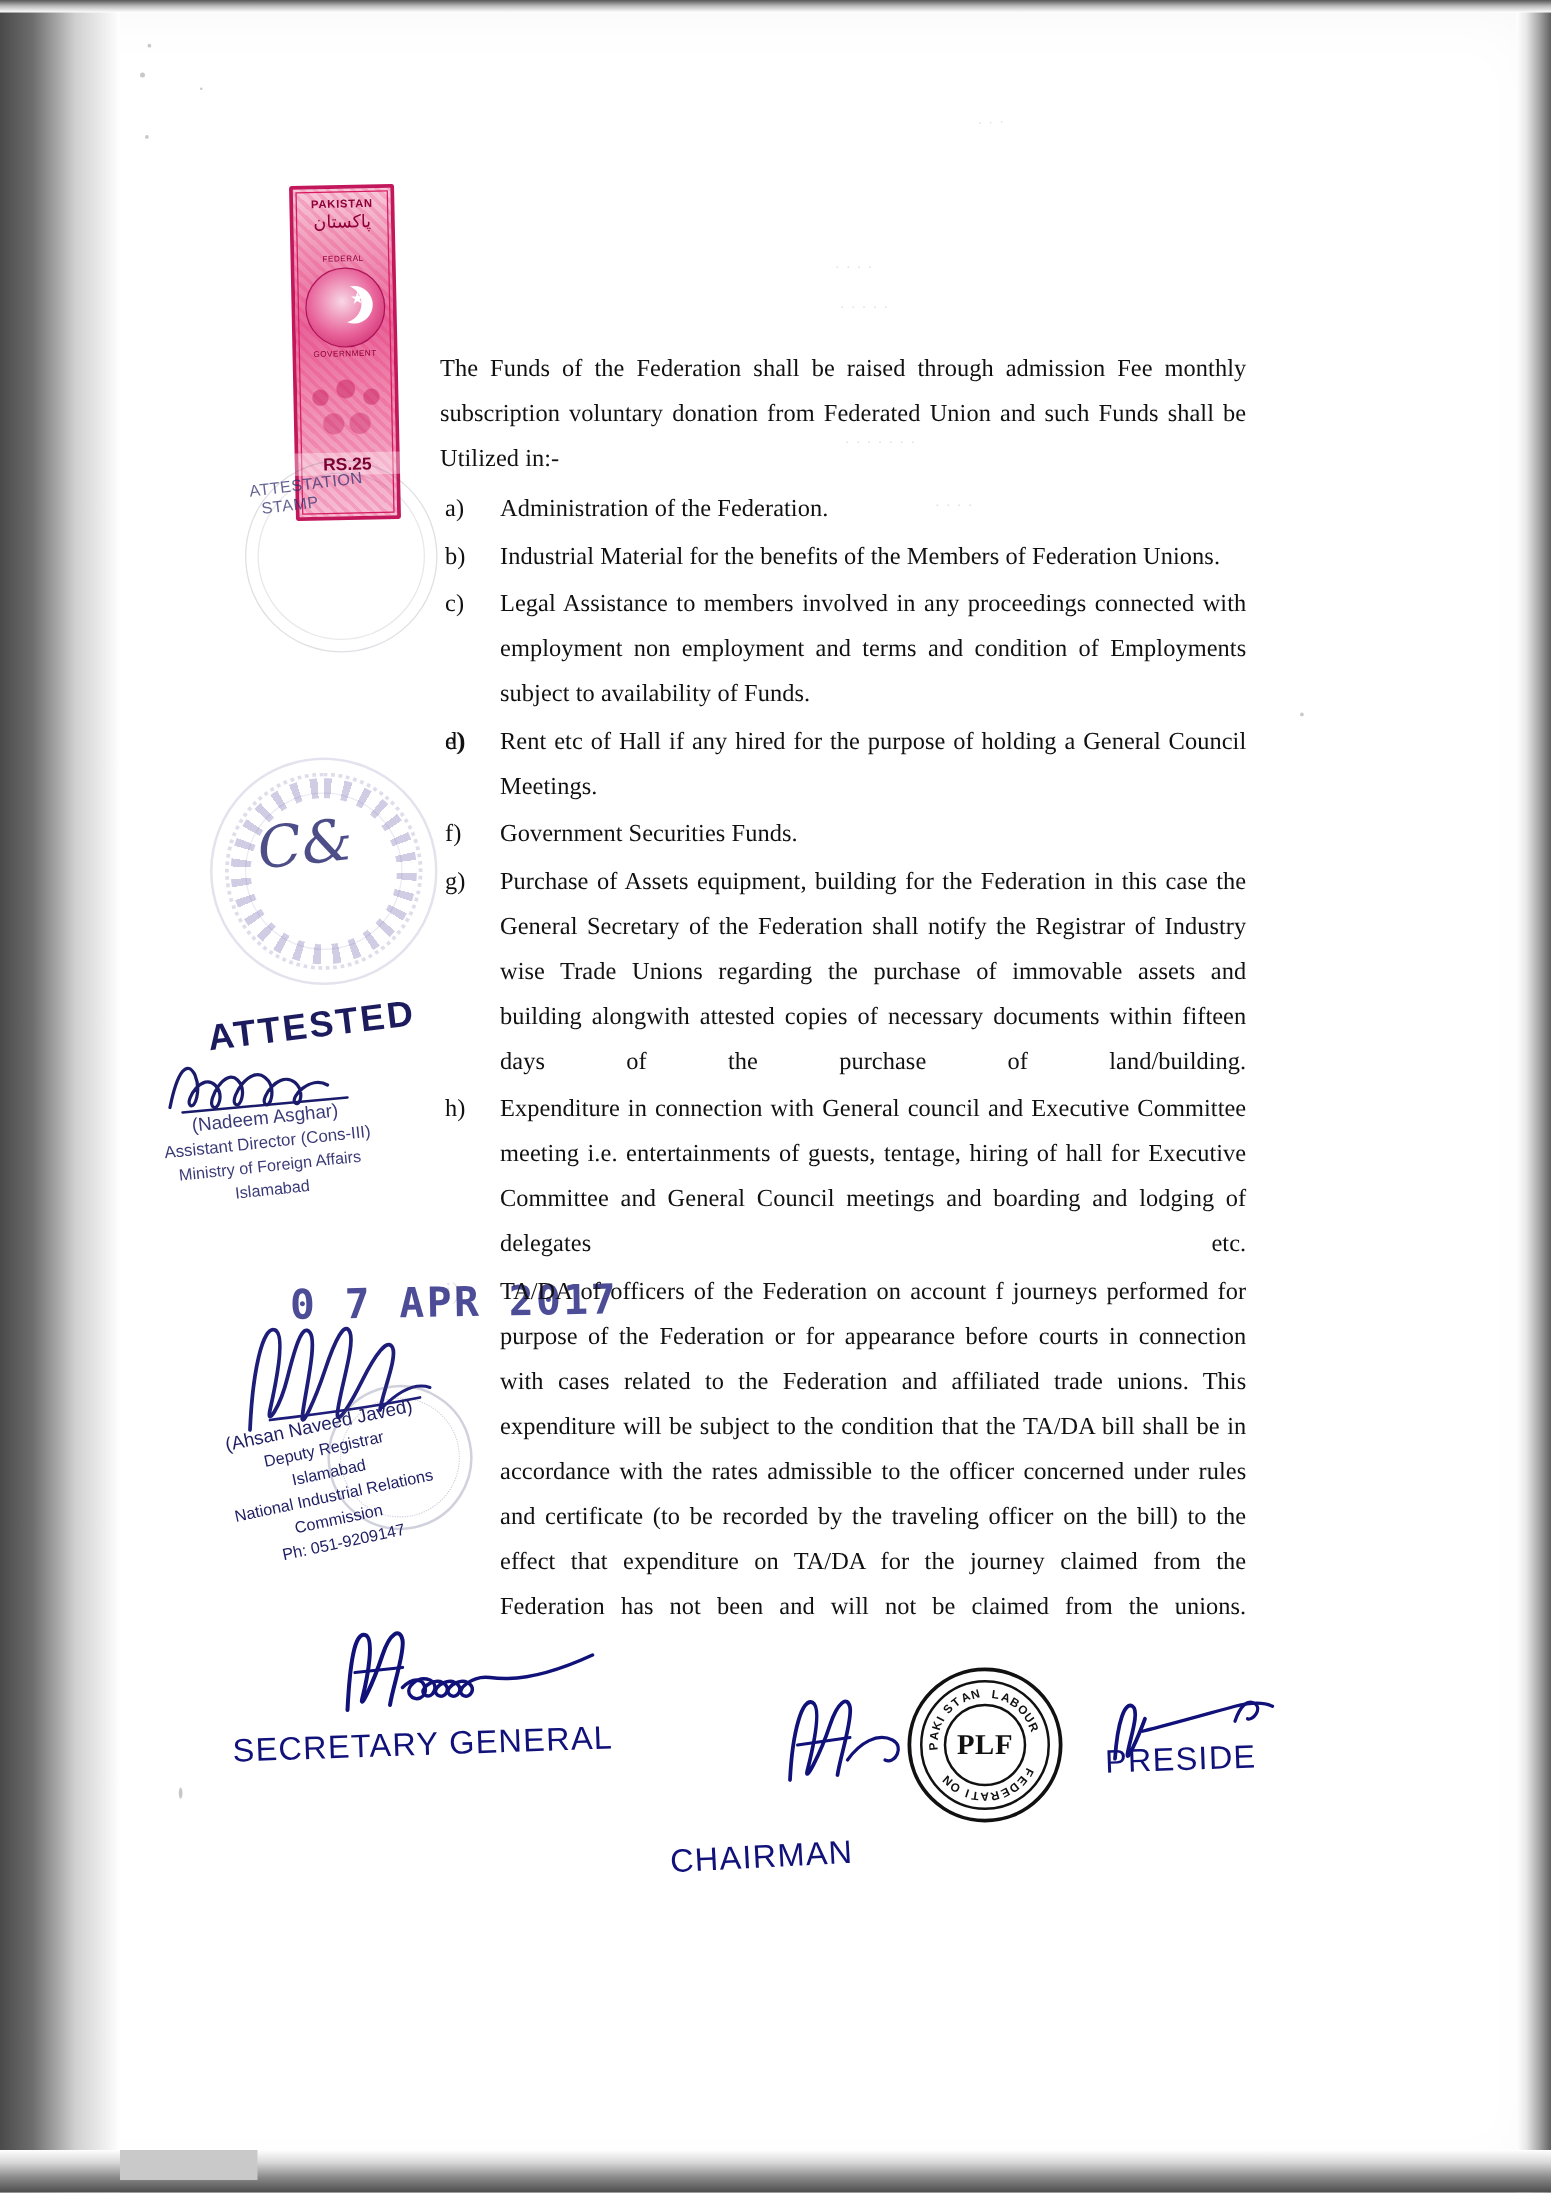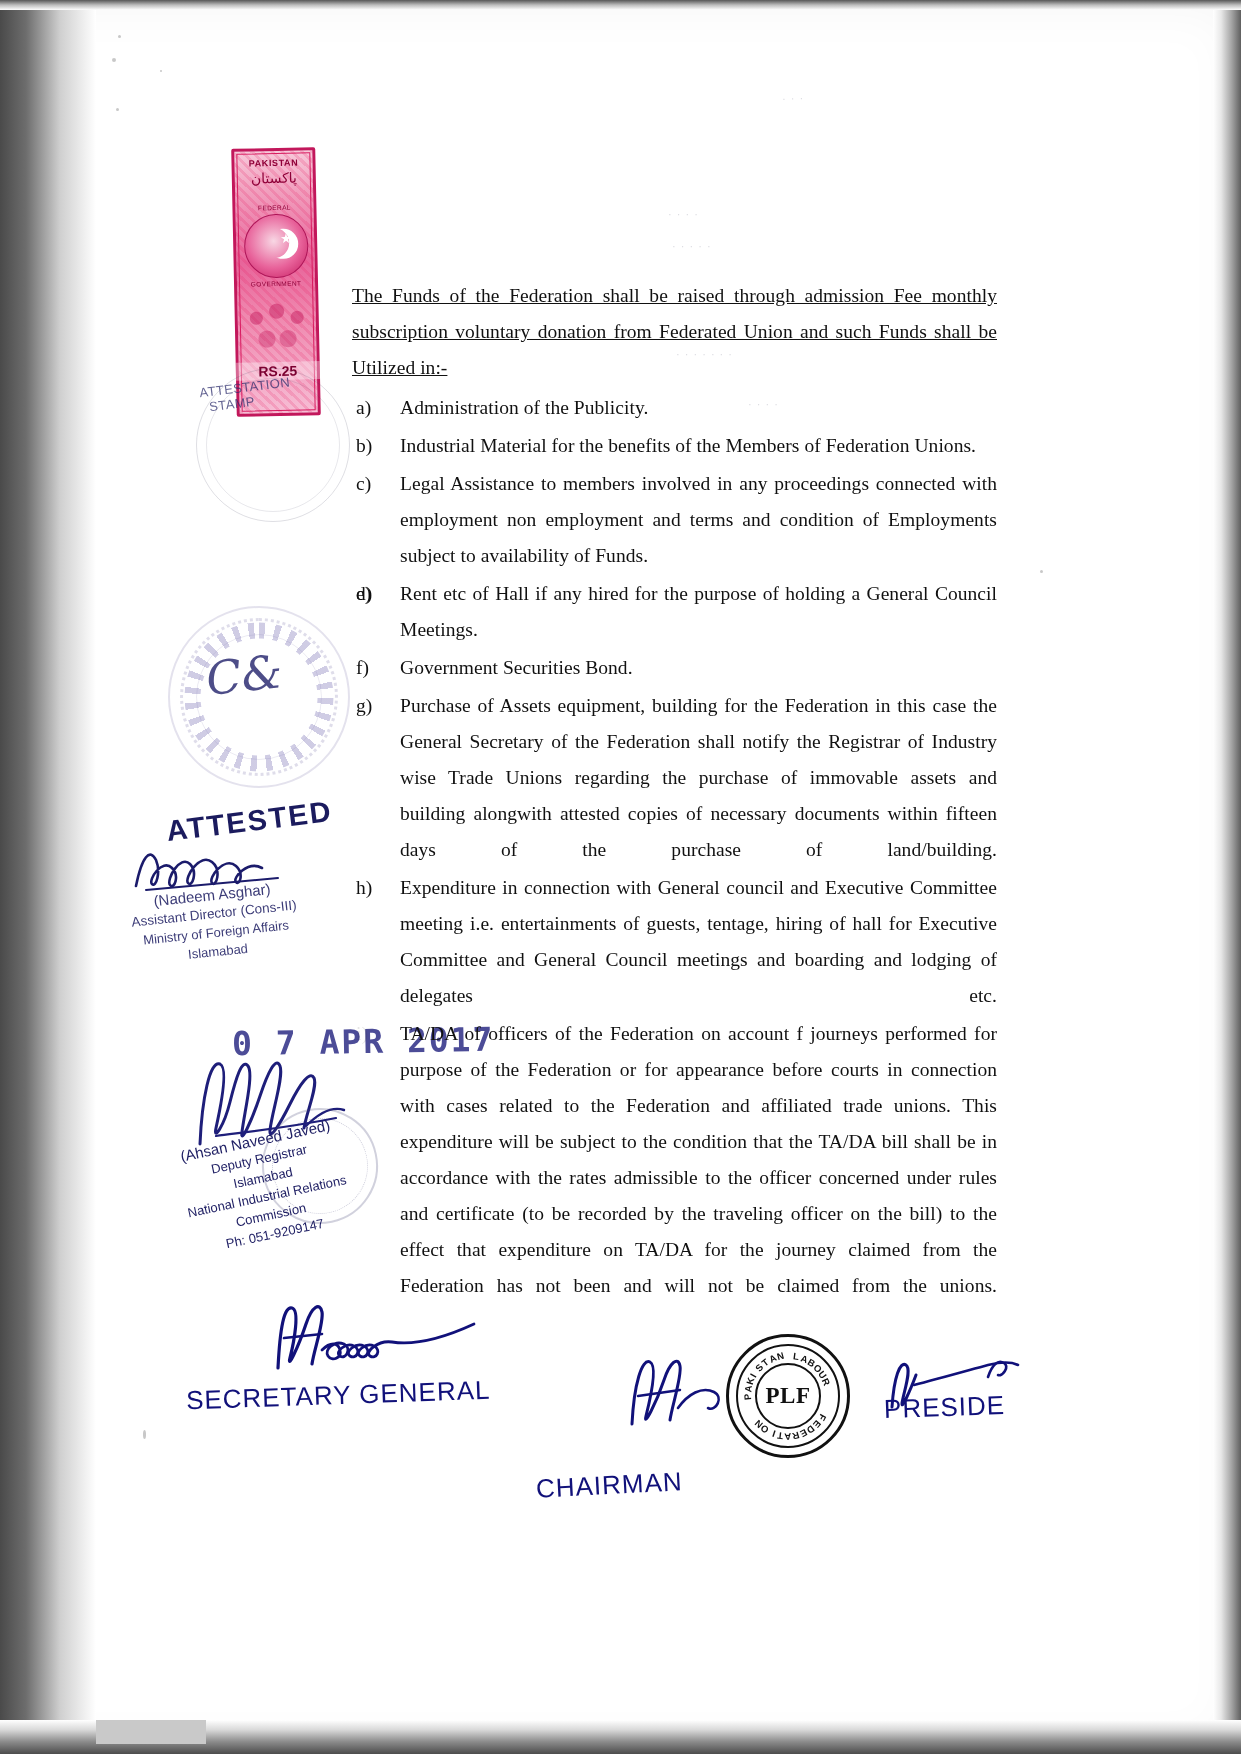--- a/index.html
+++ b/index.html
@@ -62,21 +62,21 @@
     margin-bottom: 2px;
     text-align: justify;
   }
   .lst li .mk {
     position: absolute;
     left: 4px;
     top: 0;
     width: 38px;
     text-align: left;
   }
-  .just-full { text-align: justify; text-align-last: left; text-decoration: underline; }
+  .just-full { text-align: justify; text-align-last: left; }
   .li-just { text-align: justify; }
   .li-just.stretch { text-align-last: justify; }
 
   
   .mk-faint { color: #2b2b2b; opacity: .12; }
 
   
   .stamp-revenue {
     position: absolute;
     left: 234px; top: 148px;
@@ -425,40 +425,40 @@
     <div class="sm">Islamabad</div>
     <div class="sm">National Industrial Relations Commission</div>
     <div class="sm">Ph: 051-9209147</div>
   </div>
 
   <div class="body-text">
     <p class="intro just-full">The Funds of the Federation shall be raised through admission Fee monthly subscription voluntary donation from Federated Union and such Funds shall be Utilized in:-</p>
     <ol class="lst">
       <li>
         <span class="mk">a)</span>
-        <span>Administration of the Publicity.</span>
+        <span>Administration of the Federation.</span>
       </li>
       <li>
         <span class="mk">b)</span>
         <span>Industrial Material for the benefits of the Members of Federation Unions.</span>
       </li>
       <li>
         <span class="mk">c)</span>
         <span>Legal Assistance to members involved in any proceedings connected with employment non employment and terms and condition of Employments subject to availability of Funds.</span>
       </li>
       <li>
         <span class="mk">d)</span>
       </li>
       <li>
         <span class="mk">e)</span>
         <span>Rent etc of Hall if any hired for the purpose of holding a General Council Meetings.</span>
       </li>
       <li>
         <span class="mk">f)</span>
-        <span>Government Securities Bond.</span>
+        <span>Government Securities Funds.</span>
       </li>
       <li class="li-just stretch">
         <span class="mk">g)</span>
         <span>Purchase of Assets equipment, building for the Federation in this case the General Secretary of the Federation shall notify the Registrar of Industry wise Trade Unions regarding the purchase of immovable assets and building alongwith attested copies of necessary documents within fifteen days of the purchase of land/building.</span>
       </li>
       <li class="li-just stretch">
         <span class="mk">h)</span>
         <span>Expenditure in connection with General council and Executive Committee meeting i.e. entertainments of guests, tentage, hiring of hall for Executive Committee and General Council meetings and boarding and lodging of delegates etc.</span>
       </li>
       <li class="li-just stretch">

